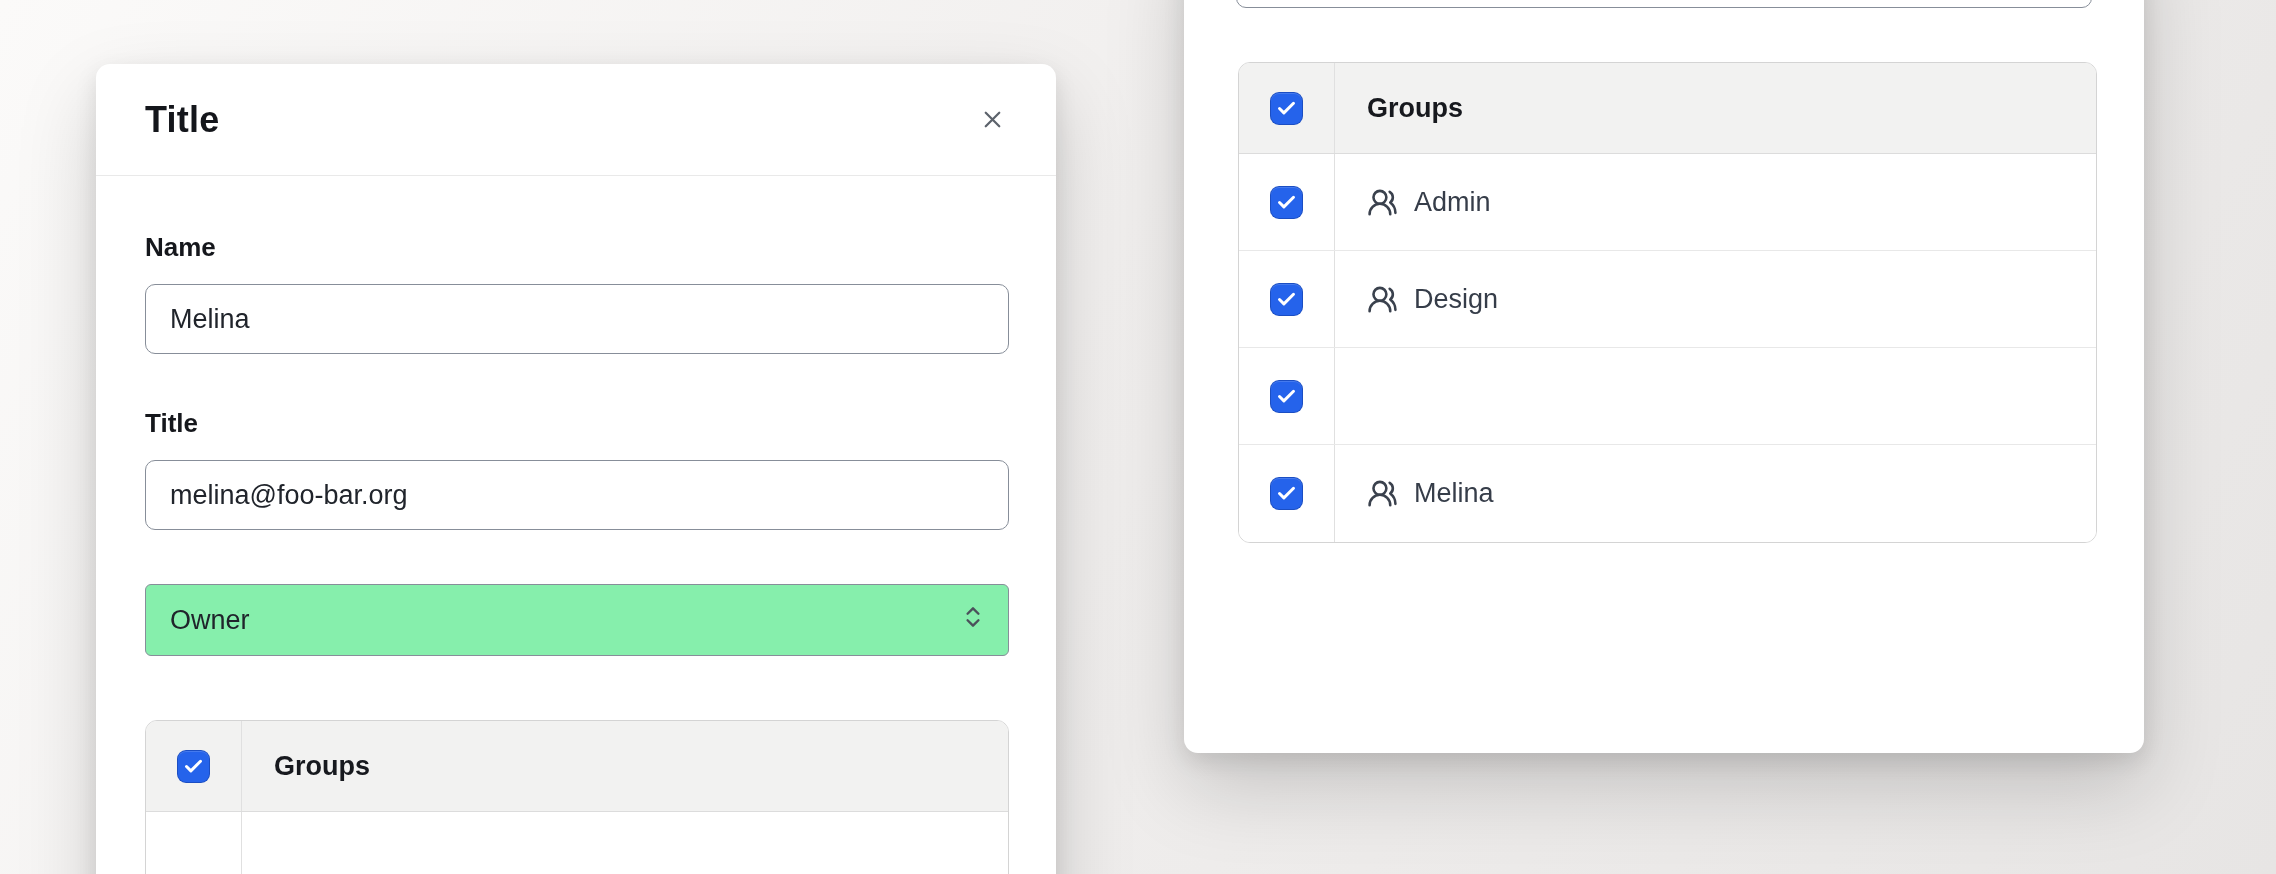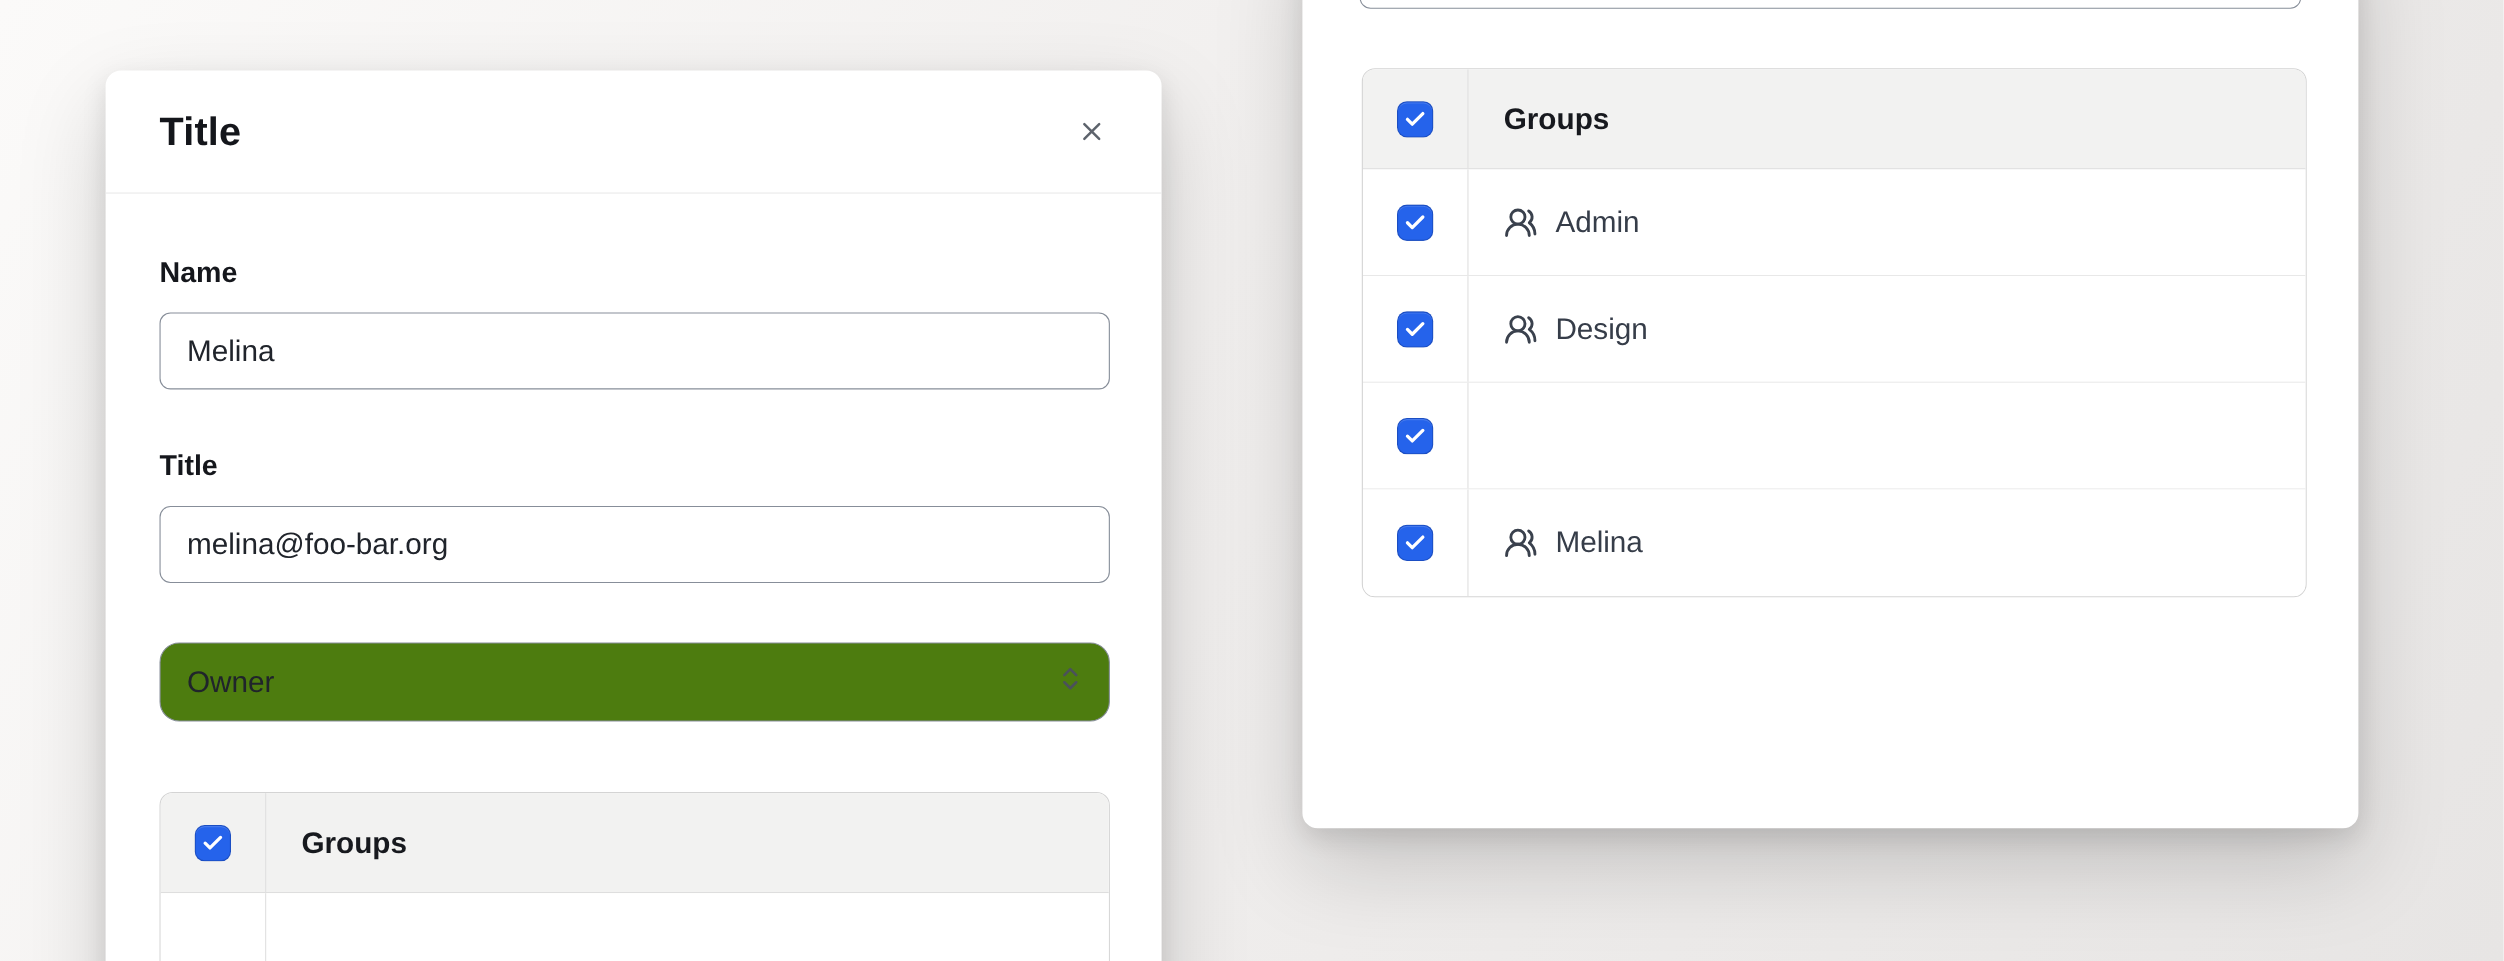--- a/index.html
+++ b/index.html
@@ -34,21 +34,21 @@
   .field { margin-top:54px; }
   .field:first-child { margin-top:56px; }
   .field-label { display:block; font-size:26px; font-weight:700; color:#15171c; }
   .text-input {
     display:block; width:100%; height:70px; margin-top:21px;
     border:1.7px solid #878e99; border-radius:10px; background:#fff;
     font-family:inherit; font-size:27px; color:#20242b; padding:0 24px; outline:none;
   }
   .select {
     display:flex; align-items:center; width:100%; height:72px; margin-top:21px;
-    border:1.7px solid #878e99; border-radius:18px; background:#4d7c0f;
+    border:1.7px solid #878e99; border-radius:6px; background:#86efac;
     font-size:27px; color:#20242b; padding:0 22px 0 24px; cursor:pointer;
   }
   .select .chevrons { margin-left:auto; color:#4b515b; }
   .select .chevrons svg { width:26px; height:26px; }
 
   
   .gtable {
     border:1.5px solid #d4d4d4; border-radius:12px; background:#fff; overflow:hidden;
   }
   .card-left .gtable { margin-top:64px; }

